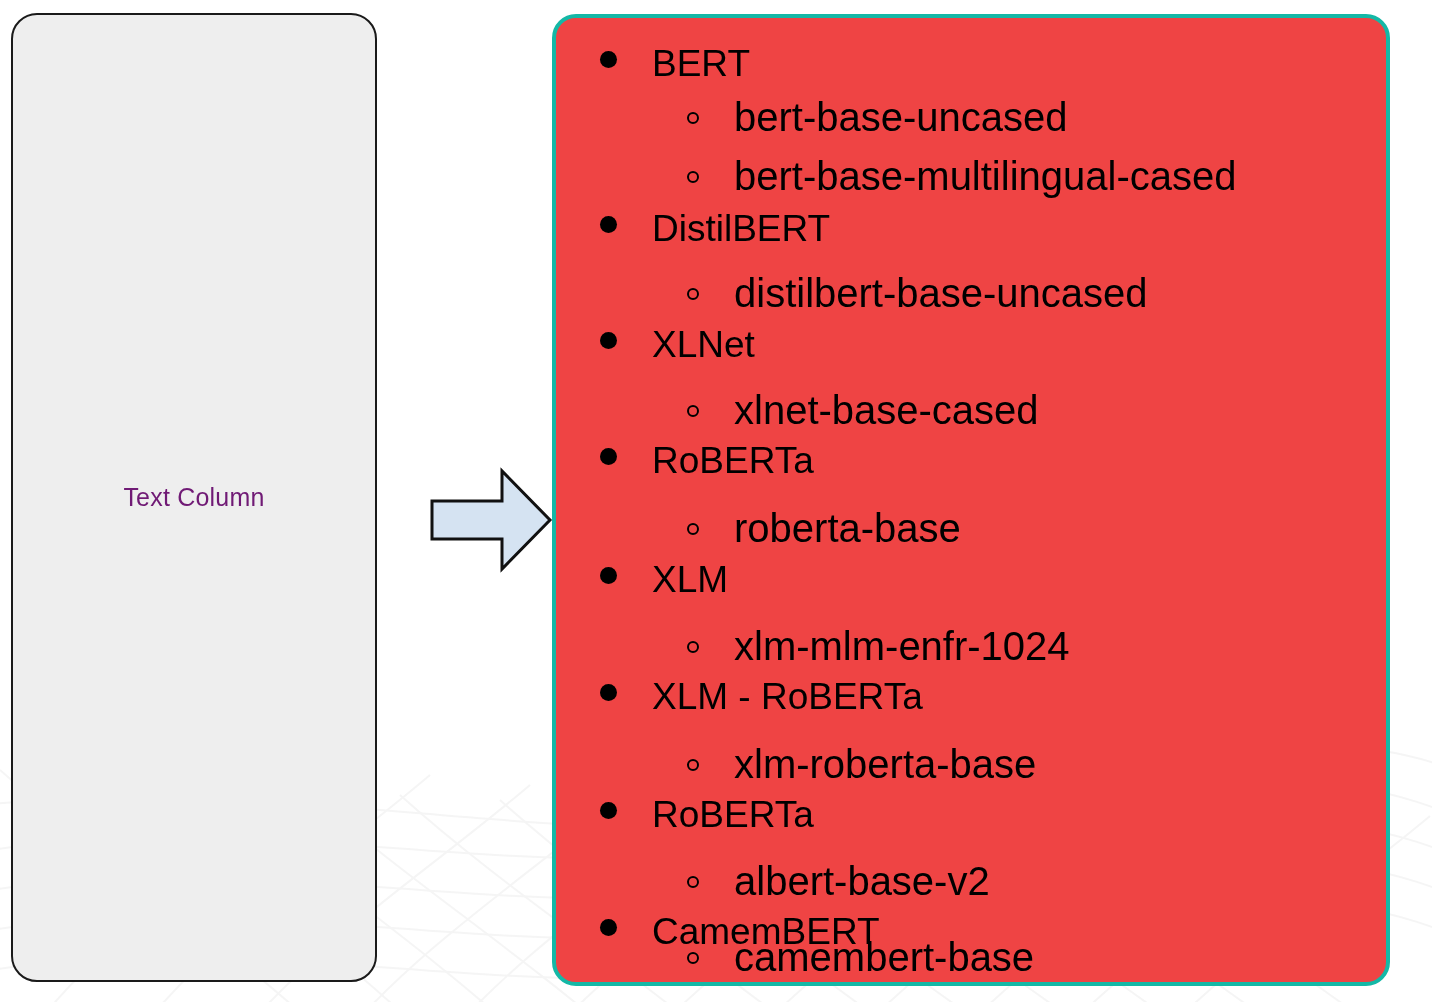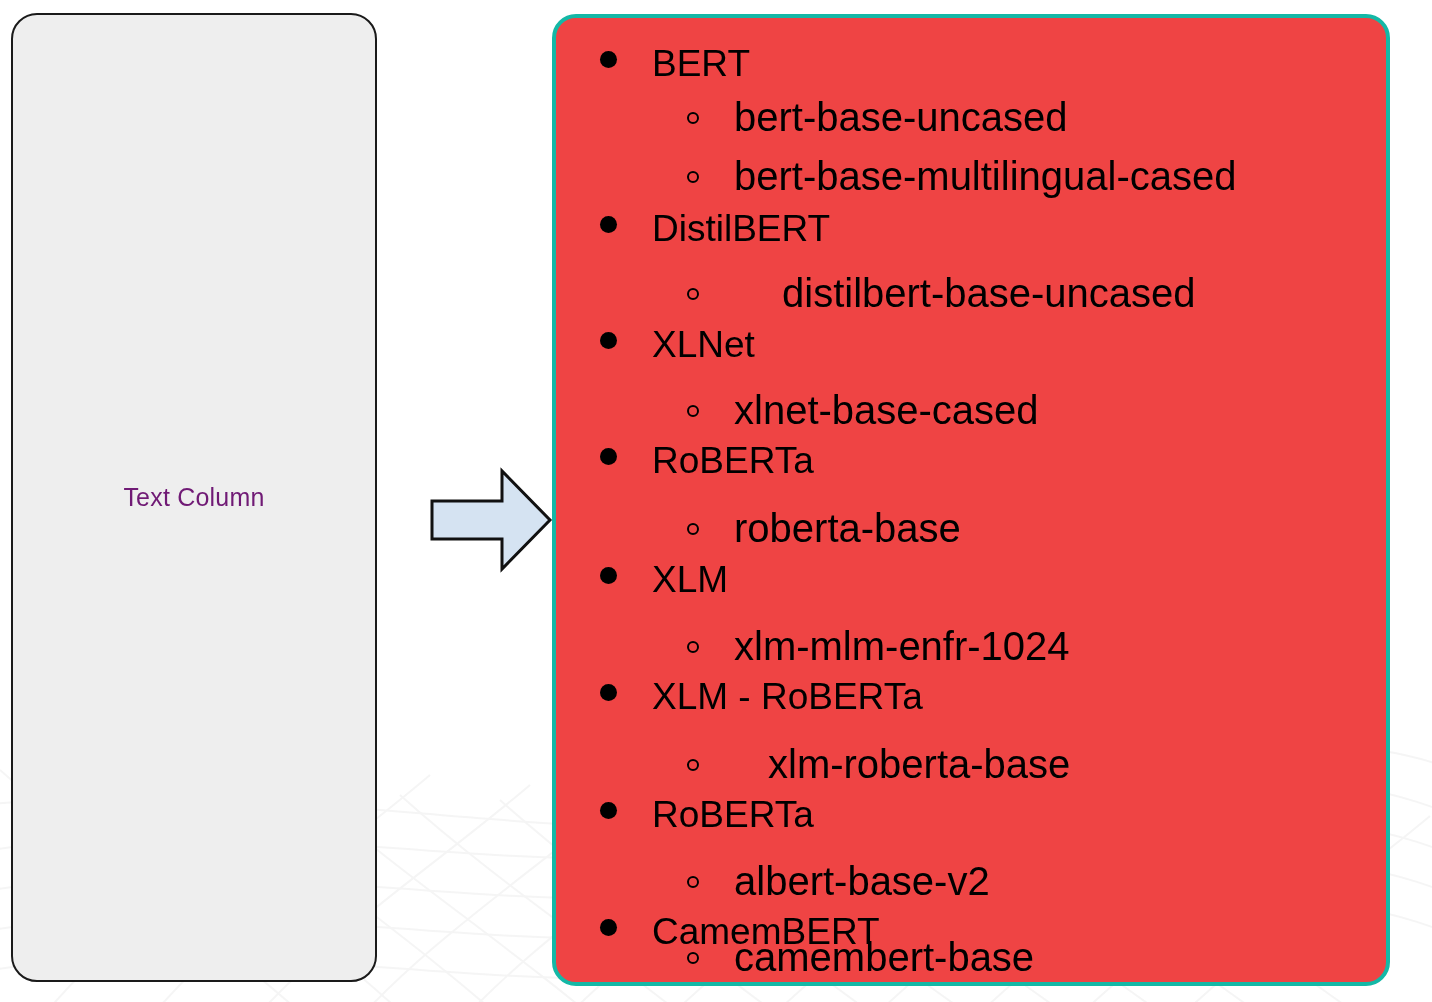--- a/index.html
+++ b/index.html
@@ -192,21 +192,21 @@
           <span class="row-label">bert-base-uncased</span>
         </div>
         <div class="row lvl1" style="top: 192px;">
           <span class="bullet"></span>
           <span class="row-label">DistilBERT</span>
         </div>
         <div class="row lvl2" style="top: 138px;">
           <span class="bullet"></span>
           <span class="row-label">bert-base-multilingual-cased</span>
         </div>
-        <div class="row lvl2" style="top: 255px; gap: 48px;">
+        <div class="row lvl2" style="top: 255px;">
           <span class="bullet"></span>
           <span class="row-label">distilbert-base-uncased</span>
         </div>
         <div class="row lvl1" style="top: 308px;">
           <span class="bullet"></span>
           <span class="row-label">XLNet</span>
         </div>
         <div class="row lvl2" style="top: 372px;">
           <span class="bullet"></span>
           <span class="row-label">xlnet-base-cased</span>
@@ -224,21 +224,21 @@
           <span class="row-label">XLM</span>
         </div>
         <div class="row lvl2" style="top: 608px;">
           <span class="bullet"></span>
           <span class="row-label">xlm-mlm-enfr-1024</span>
         </div>
         <div class="row lvl1" style="top: 660px;">
           <span class="bullet"></span>
           <span class="row-label">XLM - RoBERTa</span>
         </div>
-        <div class="row lvl2" style="top: 726px; gap: 34px;">
+        <div class="row lvl2" style="top: 726px;">
           <span class="bullet"></span>
           <span class="row-label">xlm-roberta-base</span>
         </div>
         <div class="row lvl1" style="top: 778px;">
           <span class="bullet"></span>
           <span class="row-label">RoBERTa</span>
         </div>
         <div class="row lvl2" style="top: 843px;">
           <span class="bullet"></span>
           <span class="row-label">albert-base-v2</span>

